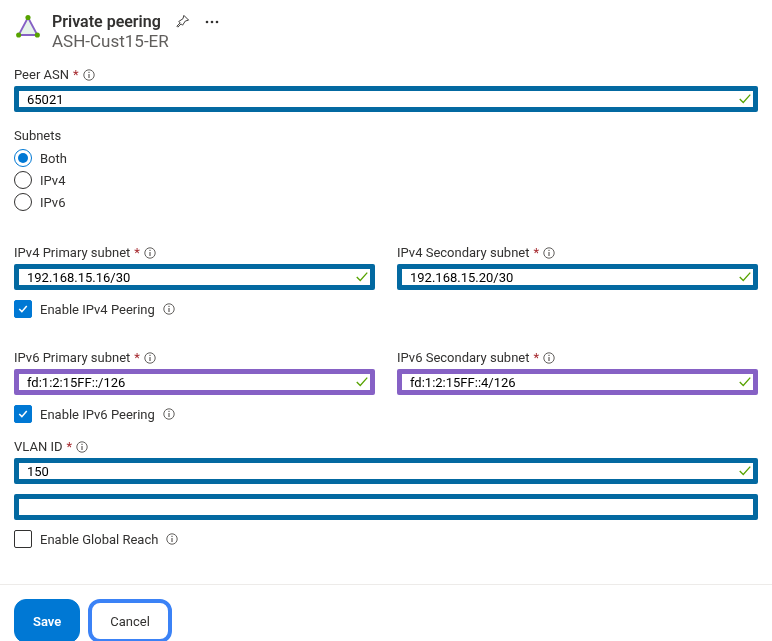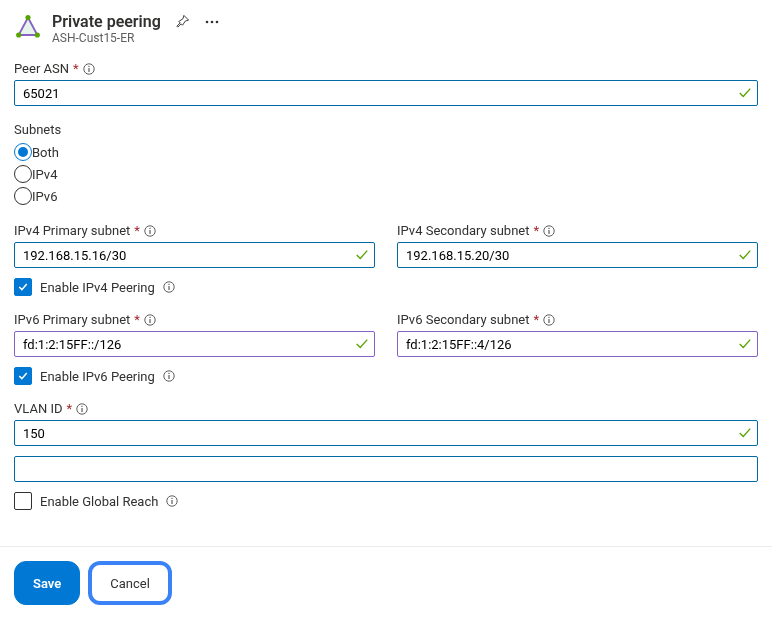--- a/index.html
+++ b/index.html
@@ -12,34 +12,34 @@
     background: #ffffff;
     width: 772px;
   }
   .page { padding: 12px 14px 14px 14px; }
 
   .header { display: flex; align-items: flex-start; gap: 10px; }
   .header-icon { width: 28px; height: 28px; flex-shrink:0; margin-top:2px;}
   .header-titles { flex:1; }
   .header-title-row { display:flex; align-items:center; gap:14px;}
   .header-title { font-size: 16px; font-weight: 600; color:#323130; }
-  .header-subtitle { font-size: 12px; color:#605e5c; margin-top:0px;}
+  .header-subtitle { font-size: 17px; color:#605e5c; margin-top:0px;}
   .pin-icon, .more-icon { cursor:pointer; color:#323130; display:inline-flex; }
 
   .form { margin-top: 14px; }
 
   .field-label { font-size: 13px; color:#323130; margin-bottom:4px; display:flex; align-items:center; gap:4px;}
   .req { color:#a4262c; }
   .info-icon { width:12px; height:12px; display:inline-flex; color:#605e5c; }
 
   .text-input-wrap { position:relative; }
   .text-input {
     width:100%;
     height:26px;
-    border:1px solid #0369a1;
+    border:5px solid #0369a1;
     border-radius:2px;
     padding: 0 28px 0 8px;
     font-size:13px;
     font-family:inherit;
     outline:none;
   }
   .text-input.valid-focus {
     border-color:#8661c5;
   }
   .valid-check {
@@ -49,30 +49,30 @@
     transform:translateY(-50%);
     color:#57a300;
     width:14px; height:14px;
     pointer-events:none;
   }
 
   .section-gap { margin-top:16px; }
   .small-gap { margin-top:10px; }
 
   .radio-group { margin-top:4px; }
-  .radio-row { display:flex; align-items:center; height:22px; cursor:pointer; }
+  .radio-row { display:flex; align-items:center; gap:8px; height:22px; cursor:pointer; }
   .radio-circle {
     width:18px; height:18px; border:1px solid #323130; border-radius:50%;
     display:flex; align-items:center; justify-content:center; flex-shrink:0;
   }
   .radio-circle.checked { border-color:#0078d4; }
   .radio-dot { width:10px; height:10px; border-radius:50%; background:#0078d4; }
 
   .two-col { display:flex; gap:22px; }
-  .two-col > .col { flex:1; min-width:0; }
+  .two-col > .col { flex:1; min-width:0;margin-top:16px; }
 
   .check-row { display:flex; align-items:center; gap:8px; margin-top:10px; }
   .checkbox {
     width:18px; height:18px; border:1px solid #323130; border-radius:2px;
     display:flex; align-items:center; justify-content:center; flex-shrink:0; cursor:pointer;
   }
   .checkbox.checked { background:#0078d4; border-color:#0078d4; }
   .checkbox svg { width:12px; height:12px; color:#fff; }
 
   .footer-sep { border:none; border-top:1px solid #edebe9; margin:22px 0 0 0; }

